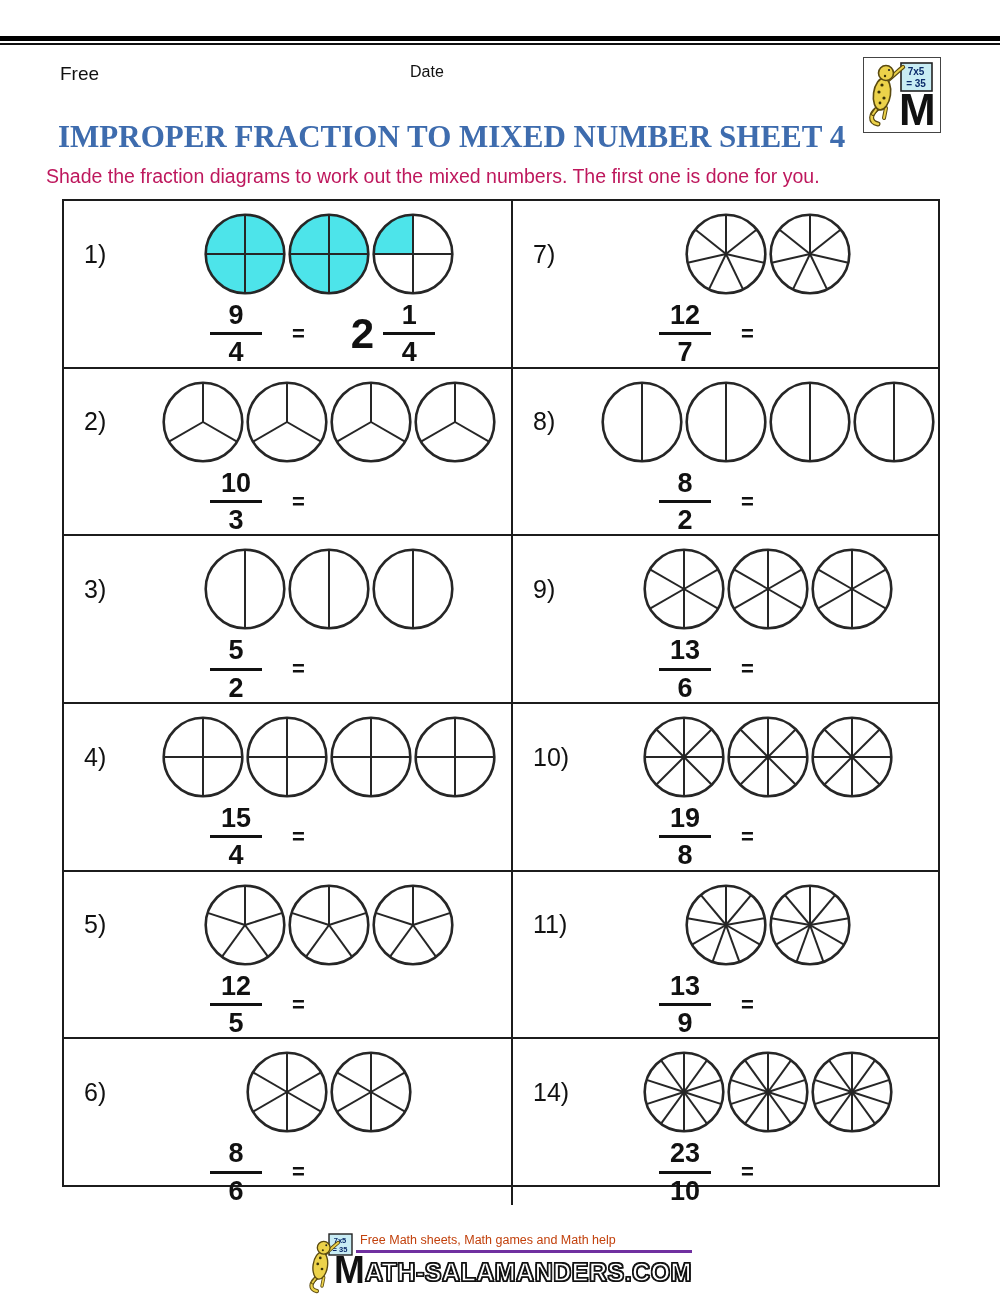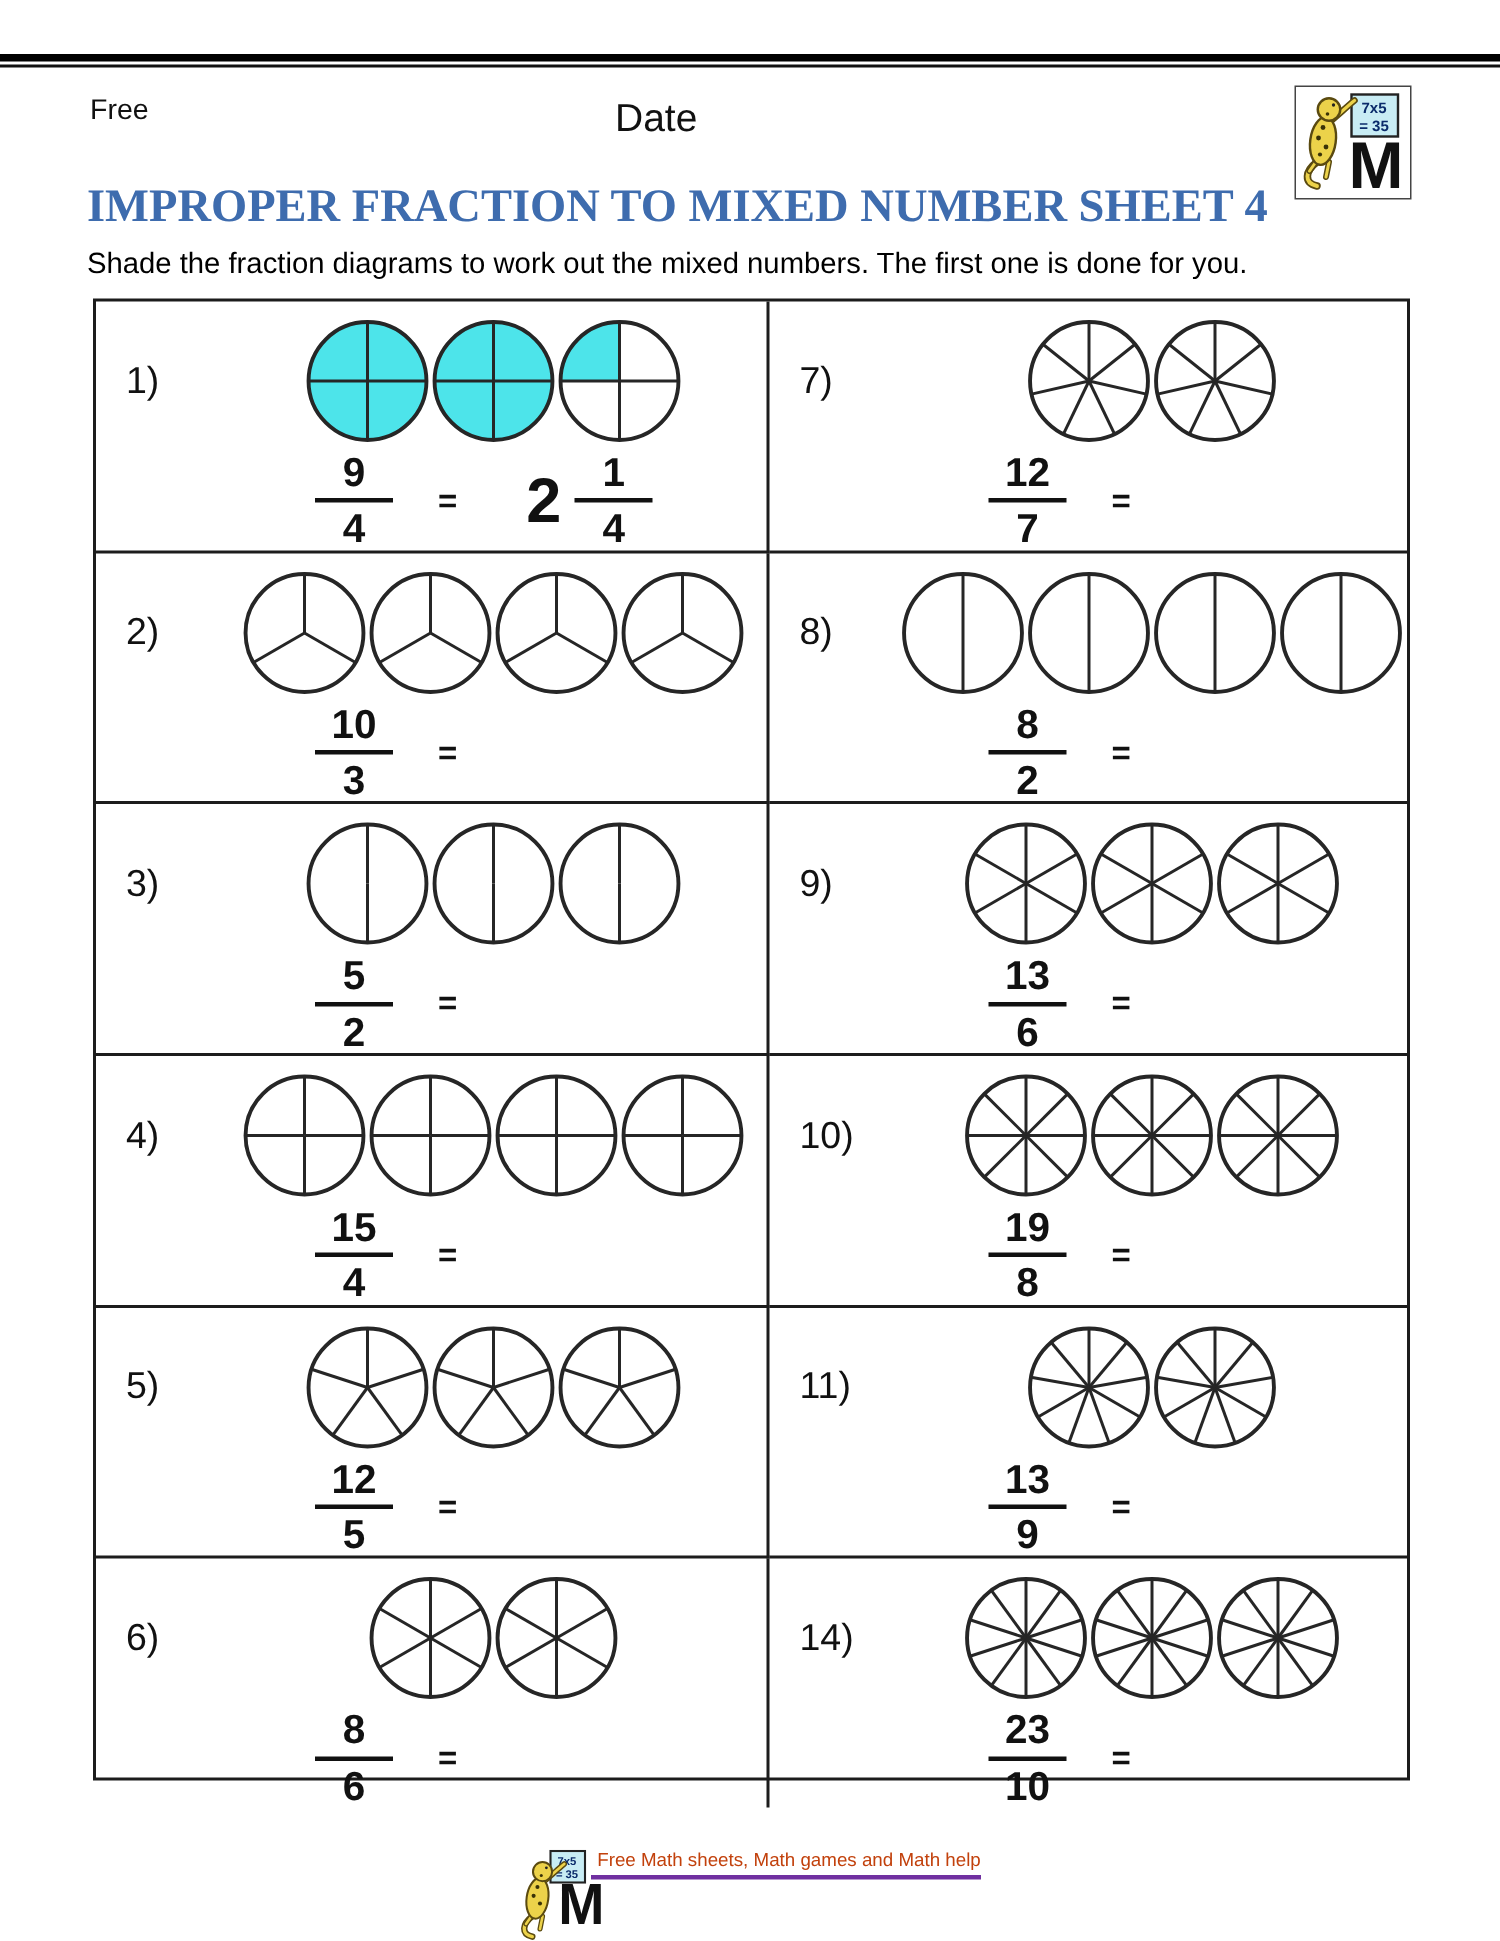--- a/index.html
+++ b/index.html
@@ -11,37 +11,37 @@
     position:relative;
     overflow:hidden;
   }
   
   .rule-wrap { margin-top:36px; }
   .rule-thick { height:5px; background:#000; }
   .rule-thin  { height:2px; background:#111; margin-top:2px; }
 
   .meta-row { position:relative; height:34px; margin-top:14px; }
   .name-label { position:absolute; left:60px; top:4px; font-size:19px; }
-  .date-label { position:absolute; left:410px; top:4px; font-size:26px; }
+  .date-label { position:absolute; left:410px; top:4px; font-size:16px; }
 
   .logo-box {
     position:absolute; left:863px; top:57px;
     width:76px; height:74px;
     border:1.5px solid #444; background:#fff;
   }
 
   .page-title {
     margin:26px 0 0 58px;
     font-family:"Liberation Serif", serif;
     font-size:31px; font-weight:bold;
     color:#3e6cae; letter-spacing:0px;
   }
   .instructions {
-    margin:10px 0 0 58px;
-    font-size:19.5px; color:#000000;
+    margin:10px 0 0 46px;
+    font-size:19.5px; color:#be185d;
   }
 
   .grid {
     margin:11px 0 0 62px;
     width:878px; height:988px;
     border:2px solid #1c1c1c;
     display:grid;
     grid-template-columns:449px 427px;
     grid-template-rows:repeat(6, 1fr);
     grid-auto-flow:column;
@@ -624,15 +624,16 @@
       <circle cx="15" cy="34" r="1.6" fill="#3a3208"></circle>
       <circle cx="20" cy="40" r="1.6" fill="#3a3208"></circle>
       <circle cx="21" cy="18" r="1.2" fill="#3a3208"></circle>
     </g>
   </svg>
   <div class="footer-col">
     <div class="tagline">Free Math sheets, Math games and Math help</div>
     <div class="purple-rule" style="background: rgb(112, 48, 160);"></div>
     <div class="wordmark">
       <span class="site-m">M</span>
+      <span class="site-rest">ATH-SALAMANDERS.COM</span>
     </div>
   </div>
 </div>
 
 </body></html>

